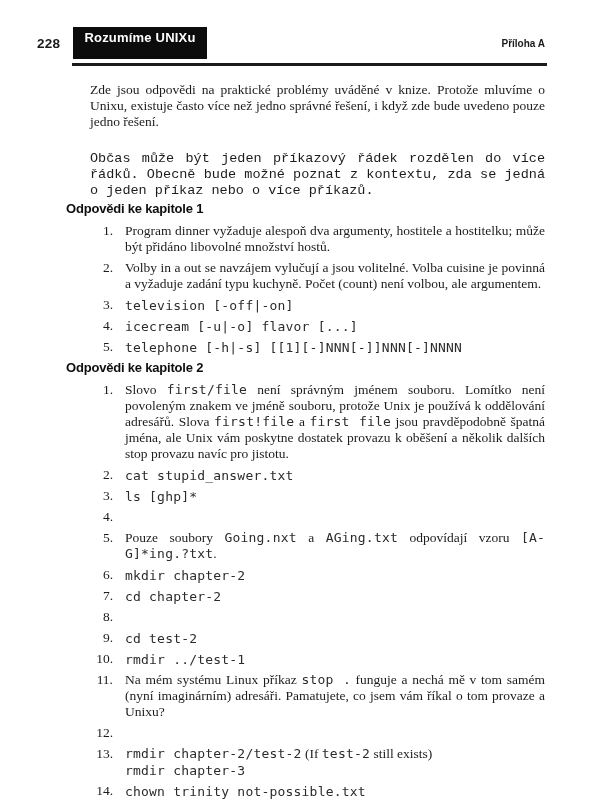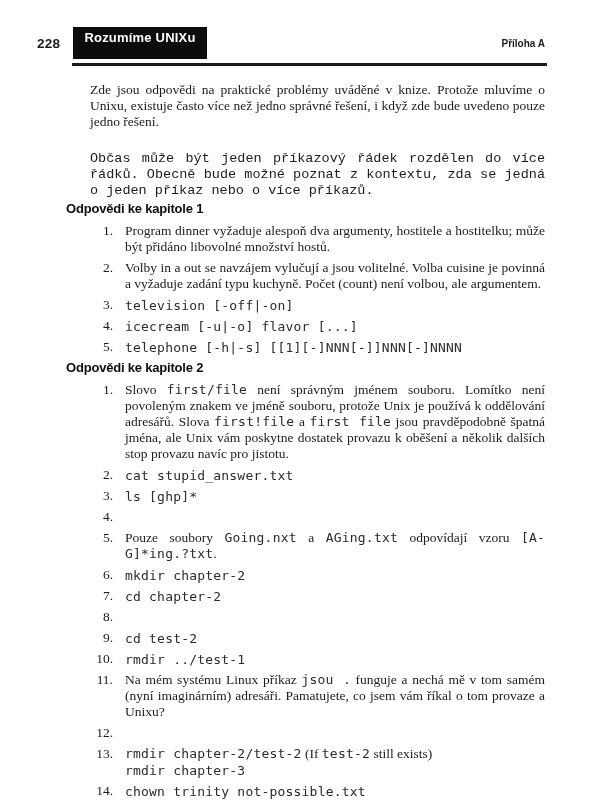--- a/index.html
+++ b/index.html
@@ -210,21 +210,21 @@
         </div>
         <div class="answer-item">
           <span class="item-num">10.</span>
           <div class="item-body">
             <div class="item-line code-only"><span class="code">rmdir ../test-1</span></div>
           </div>
         </div>
         <div class="answer-item">
           <span class="item-num">11.</span>
           <div class="item-body">
-            <div class="item-line"><span class="txt">Na mém systému Linux příkaz </span><span class="code">jsou .</span><span class="txt"> funguje a nechá mě v tom samém (nyní imaginárním) adresáři. Pamatujete, co jsem vám říkal o tom provaze a Unixu?</span></div>
+            <div class="item-line"><span class="txt">Na mém systému Linux příkaz </span><span class="code">stop .</span><span class="txt"> funguje a nechá mě v tom samém (nyní imaginárním) adresáři. Pamatujete, co jsem vám říkal o tom provaze a Unixu?</span></div>
           </div>
         </div>
         <div class="answer-item">
           <span class="item-num">12.</span>
         </div>
         <div class="answer-item">
           <span class="item-num">13.</span>
           <div class="item-body">
             <div class="item-line"><span class="code">rmdir chapter-2/test-2</span><span class="txt"> (If </span><span class="code">test-2</span><span class="txt"> still exists)</span></div>
             <div class="item-line code-only"><span class="code">rmdir chapter-3</span></div>

